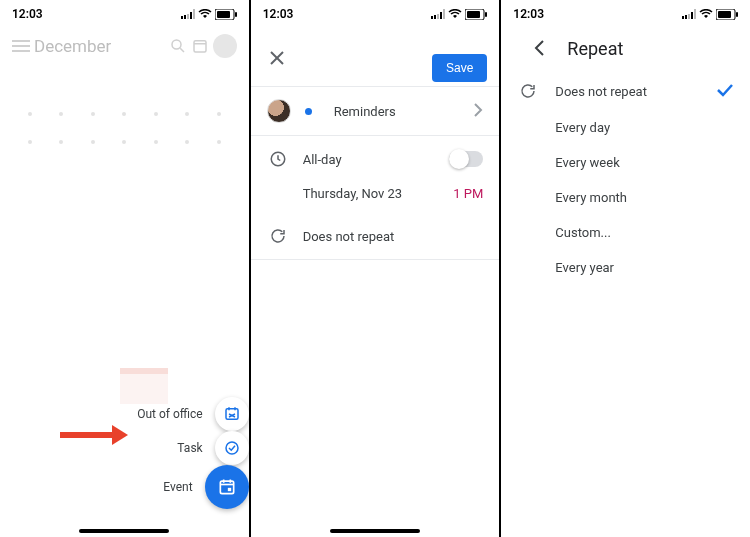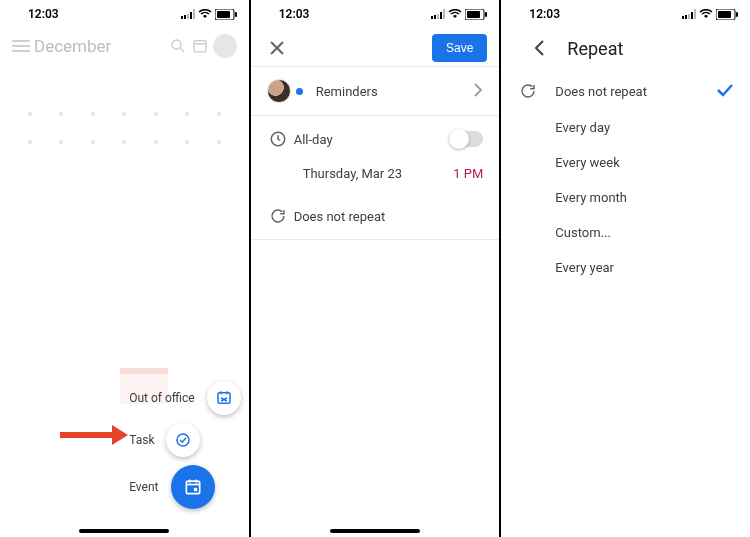--- a/index.html
+++ b/index.html
@@ -2,56 +2,56 @@
 <html><head>
 <meta charset="utf-8">
 <style>
   * { box-sizing: border-box; margin: 0; padding: 0; }
   html, body { width: 750px; height: 537px; font-family: -apple-system, Roboto, Arial, sans-serif; background: #fff; }
   .triple { display: flex; width: 750px; height: 537px; }
   .phone { flex: 1 1 0; height: 100%; border-right: 2px solid #000; background: #fff; position: relative; overflow: hidden; }
   .phone:last-child { border-right: none; }
 
   
-  .statusbar { display: flex; justify-content: space-between; align-items: center; height: 28px; padding: 0 12px; font-size: 12px; font-weight: 600; margin-left: 16px; }
+  .statusbar { display: flex; justify-content: space-between; align-items: center; height: 28px; padding: 0 12px; font-size: 12px; font-weight: 600; }
   .statusbar .right { display: flex; align-items: center; gap: 3px; }
   .sig-icon, .wifi-icon, .batt-icon { display: inline-block; }
 
   
   .dim-overlay { position: absolute; inset: 28px 0 0 0; background: #fff; }
   .blur-header { display: flex; align-items: center; gap: 4px; padding: 6px 12px; color: #bdbdbd; }
   .blur-header .menu { width: 18px; height: 2px; background: #d0d0d0; box-shadow: 0 5px 0 #d0d0d0, 0 -5px 0 #d0d0d0; }
   .blur-header .month { font-size: 17px; flex: 1; }
   .blur-header .icon-slot { width: 18px; height: 18px; color: #cfcfcf; }
   .blur-header .avatar { width: 24px; height: 24px; border-radius: 50%; background: #e6e6e6; }
   .dim-body { position:absolute; inset:60px 0 0 0; }
   .dot-row { display:flex; justify-content:space-around; padding: 24px 14px 0; }
   .dot-row span { width:4px; height:4px; border-radius:50%; background:#e2e2e2; }
   .faint-block { position:absolute; top:280px; left:120px; width:48px; height:36px; background:#fbeceb; border-top:6px solid #f5c7c1; opacity:.6; }
 
-  .fab-stack { position: absolute; right: 8px; bottom: 28px; display: flex; flex-direction: column; gap: 8px; }
+  .fab-stack { position: absolute; right: 0; bottom: 28px; display: flex; flex-direction: column; align-items: flex-end; }
   .fab-row { display: flex; align-items: center; gap: 12px; }
   .fab-label { font-size: 12px; color: #3c4043; }
   .fab-circle { width: 34px; height: 34px; border-radius: 50%; background: #fff; box-shadow: 0 2px 5px rgba(0,0,0,.25); display: flex; align-items: center; justify-content: center; color: #1a73e8; }
   .fab-circle.primary { width: 44px; height: 44px; background: #1a73e8; color: #fff; }
   .fab-circle svg { width: 18px; height: 18px; }
   .fab-circle.primary svg { width: 20px; height: 20px; }
 
   .arrow { position: absolute; left: 58px; bottom: 92px; width: 70px; height: 20px; }
 
   .home-ind { position:absolute; bottom:4px; left:50%; transform:translateX(-50%); width:90px; height:4px; background:#000; border-radius:3px; }
 
   
   .toolbar { display: flex; align-items: center; justify-content: space-between; padding: 6px 12px 4px; }
   .close-x { width: 28px; height: 28px; display:flex; align-items:center; justify-content:center; color:#5f6368; cursor:pointer; }
-  .save-btn { background:#1a73e8; color:#fff; font-size:12px; font-weight:500; border:none; border-radius:4px; padding:7px 14px; cursor:pointer; }
+  .save-btn { background:#1a73e8; color:#fff; font-size:12px; font-weight:500; border:none; border-radius:4px; padding:7px 14px; cursor:pointer;margin-top:20px; }
   .title-input { font-size:18px; color:#9aa0a6; padding: 8px 0 16px 40px; }
   .divider { height:1px; background:#e8eaed; }
 
-  .row { display:flex; align-items:center; padding: 12px 16px; font-size:13px; color:#3c4043; gap:5px; }
+  .row { display:flex; align-items:center; padding: 12px 16px; font-size:13px; color:#3c4043; gap:14px; }
   .row .lead { width:22px; height:22px; display:flex; align-items:center; justify-content:center; color:#5f6368; flex:none; }
   .row .grow { flex:1; }
   .row .trail { color:#be185d; font-size:13px; }
   .avatar2 { width:24px; height:24px; border-radius:50%; background: radial-gradient(circle at 35% 35%, #caa48a 0 40%, #3b2e26 41% 100%); border:1px solid #ddd; flex:none; }
   .blue-dot { width:7px; height:7px; border-radius:50%; background:#1a73e8; display:inline-block; margin-right:8px; flex:none; }
   .chev { color:#9aa0a6; }
   .indent { padding-left:52px; }
   .toggle { width:34px; height:16px; border-radius:10px; background:#dadce0; position:relative; }
   .toggle::after { content:""; position:absolute; left:0; top:-2px; width:20px; height:20px; border-radius:50%; background:#fff; box-shadow:0 1px 3px rgba(0,0,0,.3); }
 
@@ -223,21 +223,21 @@
       <span class="lead">
         <svg width="18" height="18" viewBox="0 0 24 24" fill="none" stroke="currentColor" stroke-width="2">
             <circle cx="12" cy="12" r="9"></circle>
             <path d="M12 7 V12 L15 14"></path>
           </svg>
       </span>
       <span class="grow">All-day</span>
       <div class="toggle"></div>
     </div>
     <div class="row indent" style="padding-top:4px;">
-      <span class="grow">Thursday, Mar 23</span>
+      <span class="grow">Thursday, Nov 23</span>
       <span class="trail">1 PM</span>
     </div>
     <div class="row">
       <span class="lead">
         <svg width="18" height="18" viewBox="0 0 24 24" fill="none" stroke="currentColor" stroke-width="2">
             <path d="M20 12 A8 8 0 1 1 17.7 6.3"></path>
             <path d="M20 4 V9 H15"></path>
           </svg>
       </span>
       <span class="grow">Does not repeat</span>

